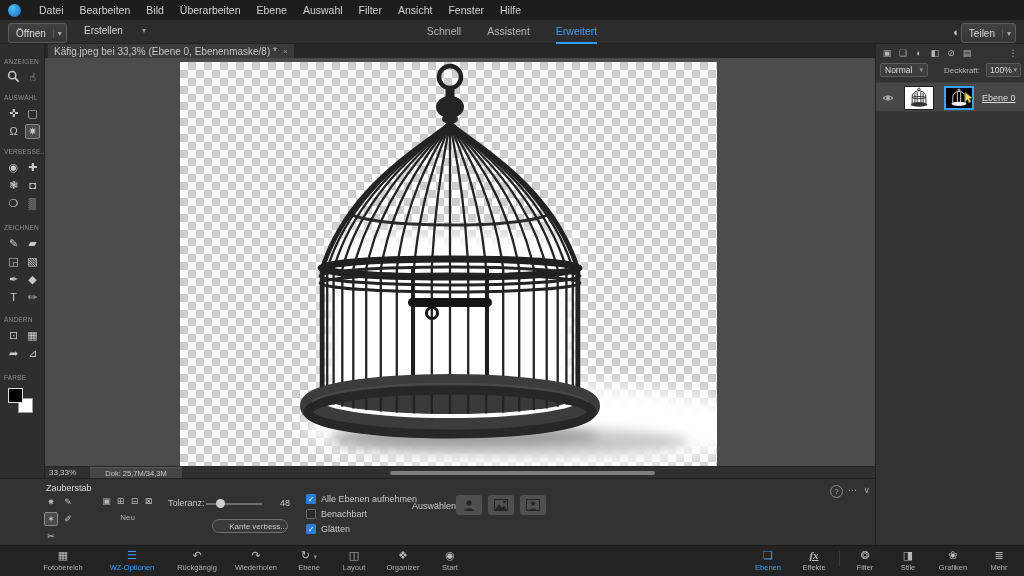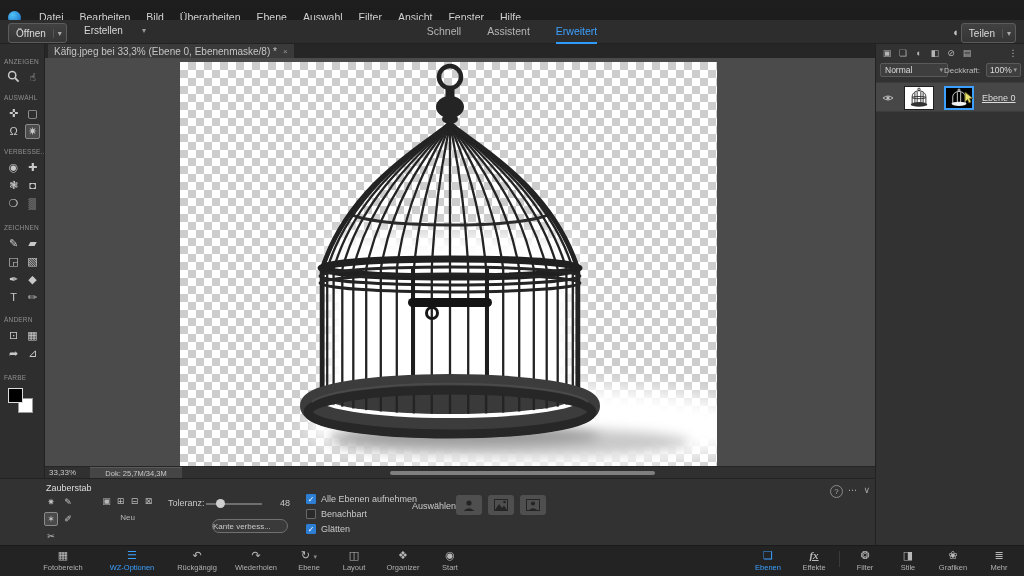--- a/index.html
+++ b/index.html
@@ -1,19 +1,19 @@
 <!DOCTYPE html>
 <html><head>
 <meta charset="utf-8">
 <style>
   html,body{margin:0;padding:0;width:1024px;height:576px;overflow:hidden;background:#1e1e1e;
     font-family:"Liberation Sans","DejaVu Sans",sans-serif;-webkit-font-smoothing:antialiased;}
   .abs{position:absolute;}
   
-  .menubar{left:0;top:0;width:1024px;height:20px;background:#1d1d1d;display:flex;align-items:center;gap:16px;padding-left:8px;box-sizing:border-box;margin-top:7px;}
+  .menubar{left:0;top:0;width:1024px;height:20px;background:#1d1d1d;display:flex;align-items:center;gap:16px;padding-left:8px;box-sizing:border-box;}
   .menu-item{font-size:10.5px;color:#d2d2d2;cursor:default;}
   .app-logo{width:13px;height:13px;border-radius:50%;background:radial-gradient(circle at 35% 30%,#4fc3f7,#1565c0);margin-right:2px;}
   .actionbar{left:0;top:20px;width:1024px;height:24px;background:#2d2d2d;border-bottom:1px solid #222;box-sizing:border-box;}
   .btn{position:absolute;top:3px;height:20px;background:linear-gradient(#414141,#353535);border:1px solid #5c5c5c;border-radius:3px;color:#ddd;font-size:10px;display:flex;align-items:center;box-sizing:border-box;}
   .btn .lbl{padding:0 7px;}
   .btn .caret{border-left:1px solid #555;padding:0 4px;font-size:8px;color:#aaa;}
   .create{position:absolute;left:84px;top:5px;font-size:10px;color:#d8d8d8;display:flex;gap:19px;align-items:center;}
   .create .caret{font-size:8px;color:#999;}
   .mode-tabs{position:absolute;left:0;right:0;top:0;height:24px;display:flex;justify-content:center;gap:26px;align-items:flex-end;}
   .mode-tab{font-size:10.5px;color:#b5b5b5;padding-bottom:5px;border-bottom:2px solid transparent;}
@@ -42,28 +42,28 @@
   .tooloptions{left:0;top:478px;width:875px;height:67px;background:#323232;border-top:1px solid #222;box-sizing:border-box;}
   .to-title{position:absolute;left:46px;top:4px;font-size:9px;color:#ddd;}
   .v-icon{position:absolute;width:14px;height:14px;line-height:14px;text-align:center;font-size:9px;color:#c4c4c4;}
   .v-icon.selected{background:#4a4a4a;border:1px solid #8a8a8a;border-radius:2px;box-sizing:border-box;line-height:12px;}
   .m-icon{position:absolute;width:13px;height:13px;line-height:13px;text-align:center;font-size:9px;color:#b8b8b8;}
   .to-lbl{position:absolute;font-size:9px;color:#c9c9c9;}
   .slider-track{position:absolute;left:206px;top:24px;width:56px;height:2px;background:#6e6e6e;}
   .slider-knob{position:absolute;left:216px;top:20px;width:9px;height:9px;border-radius:50%;background:#cfcfcf;}
   .cb{position:absolute;width:10px;height:10px;box-sizing:border-box;border:1px solid #6a6a6a;background:#2a2a2a;border-radius:1px;text-align:center;line-height:9px;font-size:8px;color:#fff;}
   .cb.checked{background:#2d7fd6;border-color:#2d7fd6;}
-  .refine{position:absolute;left:212px;top:40px;width:76px;height:14px;border:1px solid #707070;border-radius:7px;font-size:8px;color:#c9c9c9;text-align:left;line-height:13px;box-sizing:border-box;background:#3a3a3a;}
+  .refine{position:absolute;left:212px;top:40px;width:76px;height:14px;border:1px solid #707070;border-radius:7px;font-size:8px;color:#c9c9c9;text-align:right;line-height:13px;box-sizing:border-box;background:#3a3a3a;}
   .sel-btn{position:absolute;top:16px;width:26px;height:20px;background:#4f4f4f;border-radius:3px;display:flex;align-items:center;justify-content:center;}
   .to-right{position:absolute;top:6px;font-size:9px;color:#aaa;}
   .help-circle{width:11px;height:11px;border:1px solid #8a8a8a;border-radius:50%;font-size:8px;color:#aaa;text-align:center;line-height:11px;}
   
   .rightpanel{left:875px;top:44px;width:149px;height:501px;background:#323232;border-left:1px solid #222;box-sizing:border-box;}
   .rp-icon{position:absolute;top:3px;width:14px;height:12px;font-size:9px;color:#b5b5b5;text-align:center;line-height:12px;}
-  .blend-box{position:absolute;left:4px;top:19px;width:68px;height:14px;background:#3e3e3e;border:1px solid #5a5a5a;border-radius:2px;font-size:8.5px;color:#ddd;display:flex;align-items:center;justify-content:space-between;padding:0 4px;box-sizing:border-box;}
+  .blend-box{position:absolute;left:4px;top:19px;width:48px;height:14px;background:#3e3e3e;border:1px solid #5a5a5a;border-radius:2px;font-size:8.5px;color:#ddd;display:flex;align-items:center;justify-content:space-between;padding:0 4px;box-sizing:border-box;}
   .op-lbl{position:absolute;left:68px;top:22px;font-size:8px;color:#bbb;}
   .op-box{position:absolute;left:110px;top:19px;width:35px;height:14px;background:#3e3e3e;border:1px solid #5a5a5a;border-radius:2px;font-size:8.5px;color:#ddd;display:flex;align-items:center;justify-content:space-between;padding:0 3px;box-sizing:border-box;}
   .layer-row{position:absolute;left:0;top:38px;width:149px;height:30px;background:#474747;border-top:1px solid #3c3c3c;border-bottom:1px solid #3c3c3c;box-sizing:border-box;}
   .thumb{position:absolute;top:3px;width:30px;height:24px;box-sizing:border-box;}
   .layer-name{position:absolute;left:106px;top:10px;font-size:9px;color:#ddd;text-decoration:underline;}
   
   .taskbar{left:0;top:545px;width:1024px;height:31px;background:#232323;border-top:1px solid #1a1a1a;box-sizing:border-box;}
   .tk-item{float:left;text-align:center;padding-top:3px;}
   .tk-icon{font-size:11px;line-height:13px;height:13px;color:#b8b8b8;}
   .tk-label{font-size:7.5px;color:#b0b0b0;margin-top:1px;}

